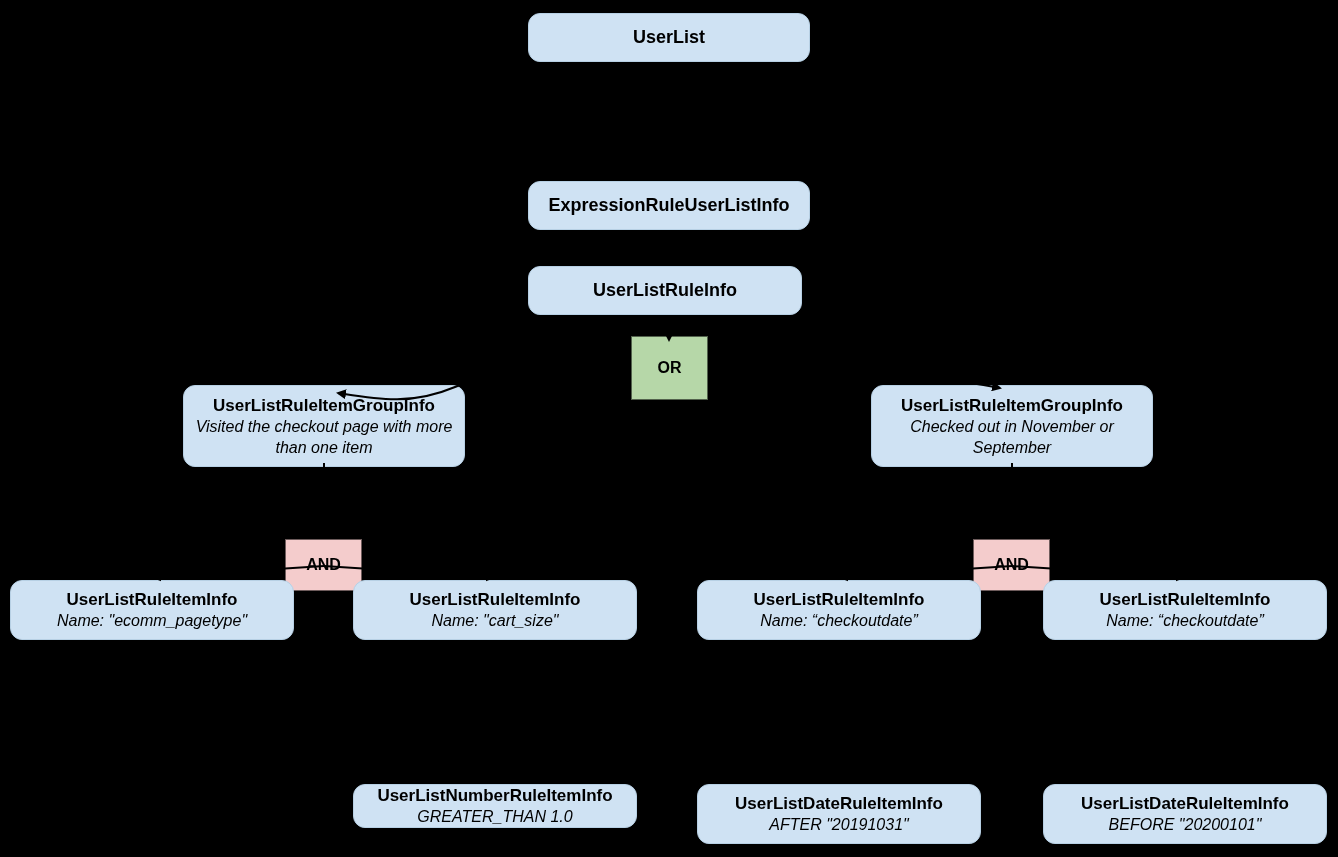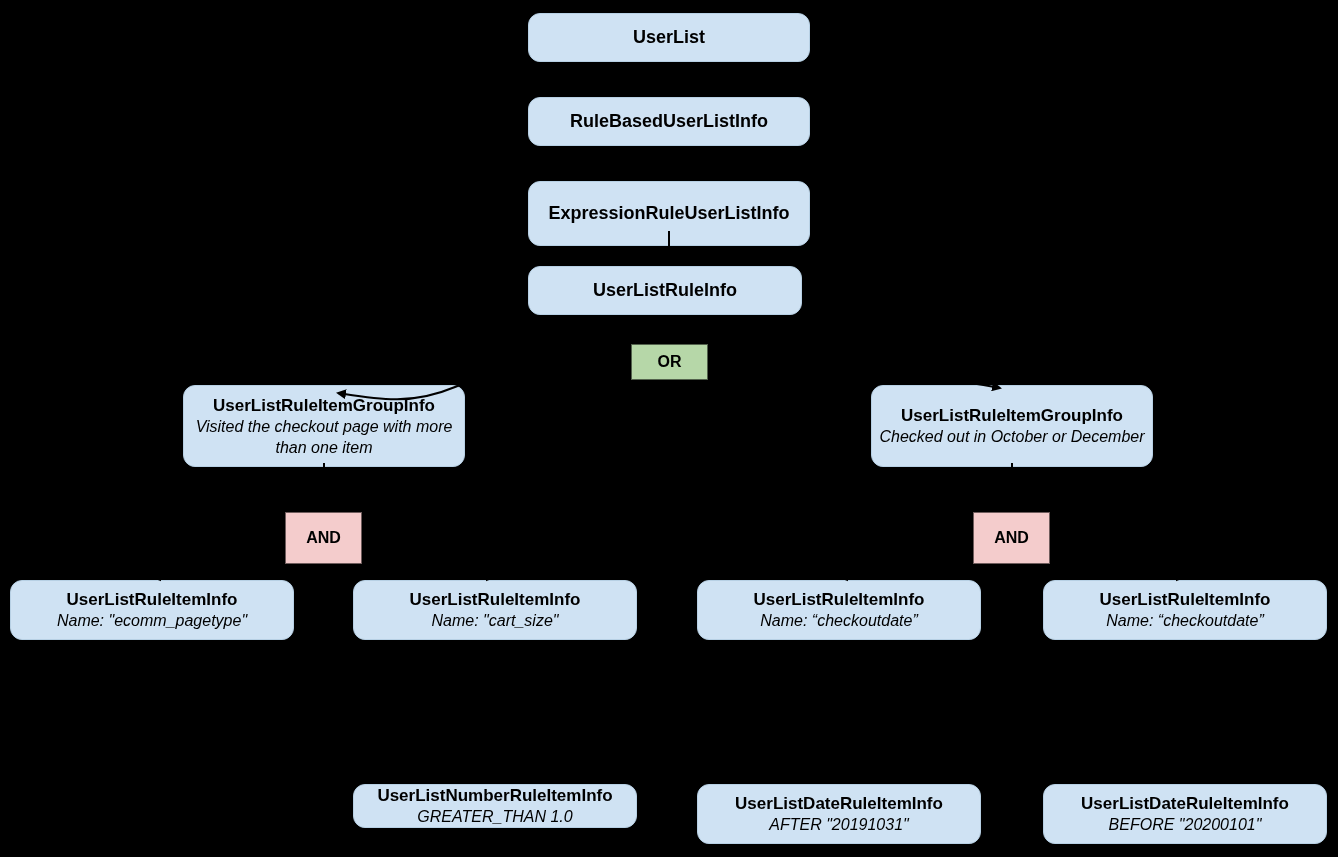--- a/index.html
+++ b/index.html
@@ -36,56 +36,53 @@
   .chain .title{font-size:18px;}
   .op{
     position:absolute;
     display:flex;align-items:center;justify-content:center;
     font-weight:700;font-size:16px;
     border:1px solid rgba(0,0,0,0.55);
     box-sizing:border-box;
     z-index:1;
   }
   .op.or{background:var(--or-fill);}
-  .op.and{background:var(--and-fill);}
+  .op.and{background:var(--and-fill);margin-top:27px;}
   svg.connectors{
     position:absolute;left:0;top:0;
     z-index:5;
     pointer-events:none;
   }
 </style>
 </head>
 <body>
 
 <div class="stage">
 
   <div class="node chain" style="left:528px;top:13px;width:282px;height:49px">
     <div class="title">UserList</div>
   </div>
-  <div class="node chain" style="left:528px;top:97px;width:282px;height:49px">
-    <div class="title">RuleBasedUserListInfo</div>
-  </div>
-  <div class="node chain" style="left:528px;top:181px;width:282px;height:65px">
+  <div class="node chain" style="left:528px;top:181px;width:282px;height:49px">
     <div class="title">ExpressionRuleUserListInfo</div>
   </div>
   <div class="node chain" style="left:528px;top:266px;width:274px;height:49px">
     <div class="title">UserListRuleInfo</div>
   </div>
 
-  <div class="op or" style="left:631px;top:344px;width:77px;height:36px">
+  <div class="op or" style="left:631px;top:336px;width:77px;height:64px">
     <span>OR</span>
   </div>
 
   <div class="node" style="left:183px;top:385px;width:282px;height:82px">
     <div class="title">UserListRuleItemGroupInfo</div>
     <div class="sub">Visited the checkout page with more than one item</div>
   </div>
   <div class="node" style="left:871px;top:385px;width:282px;height:82px">
     <div class="title">UserListRuleItemGroupInfo</div>
-    <div class="sub">Checked out in October or December</div>
+    <div class="sub">Checked out in November or September</div>
   </div>
 
   <div class="op and" style="left:285px;top:512px;width:77px;height:52px">
     <span>AND</span>
   </div>
   <div class="op and" style="left:973px;top:512px;width:77px;height:52px">
     <span>AND</span>
   </div>
 
   <div class="node" style="left:10px;top:580px;width:284px;height:60px">

